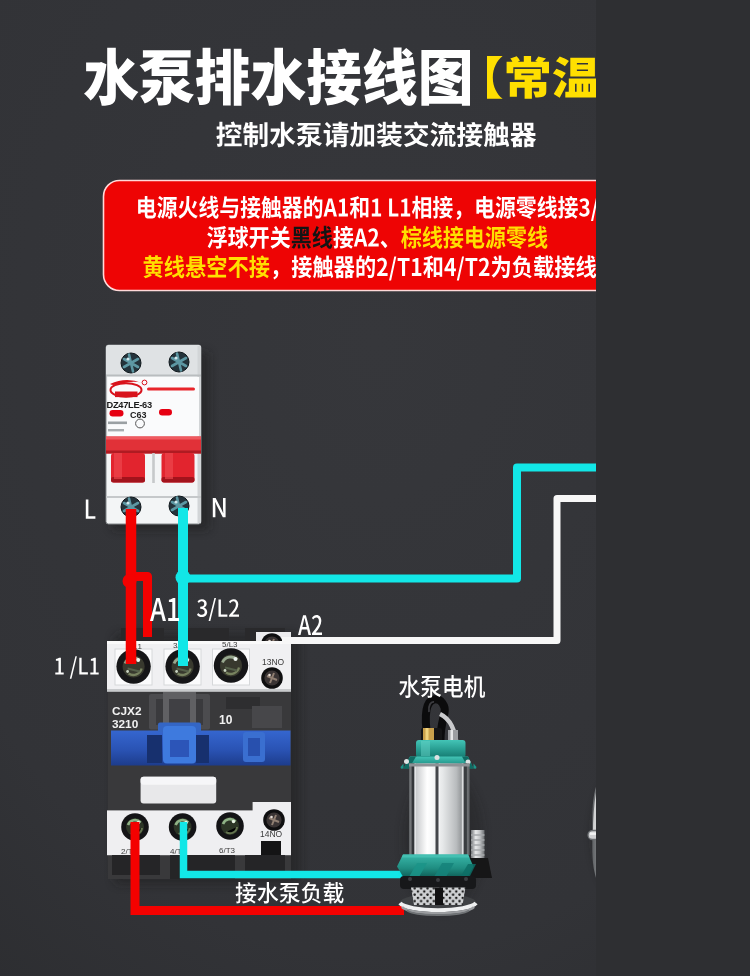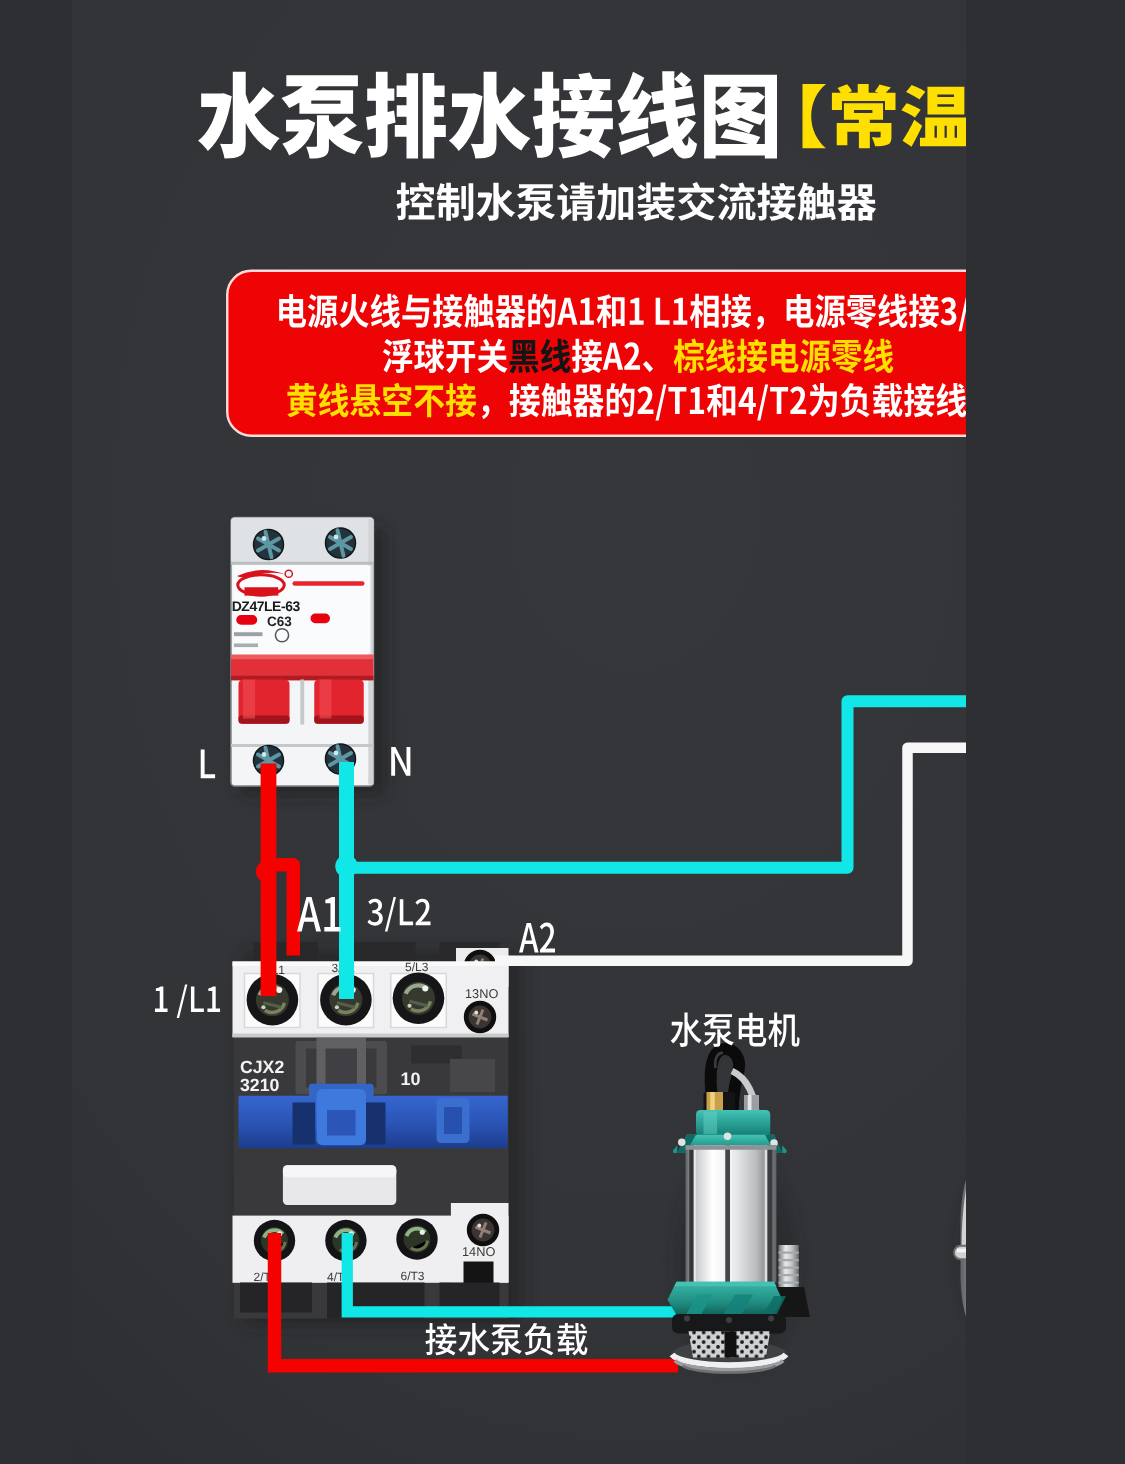--- a/index.html
+++ b/index.html
@@ -1,15 +1,15 @@
 <!DOCTYPE html>
 <html><head><meta charset="utf-8">
 <style>
 html,body{margin:0;padding:0;background:#2e2f32;}
-#page{position:relative;width:596px;height:976px;overflow:hidden;padding-left:48px;}
+#page{position:relative;width:596px;height:976px;overflow:hidden;}
 svg{display:block;}
 </style></head>
 <body>
 <div id="page">
     <svg width="750" height="976" viewBox="0 0 750 976">
 <defs>
 <linearGradient id="steel" x1="0" y1="0" x2="1" y2="0">
  <stop offset="0" stop-color="#5c5f62"></stop>
           <stop offset=".12" stop-color="#caccce"></stop>
  <stop offset=".3" stop-color="#ffffff"></stop>

